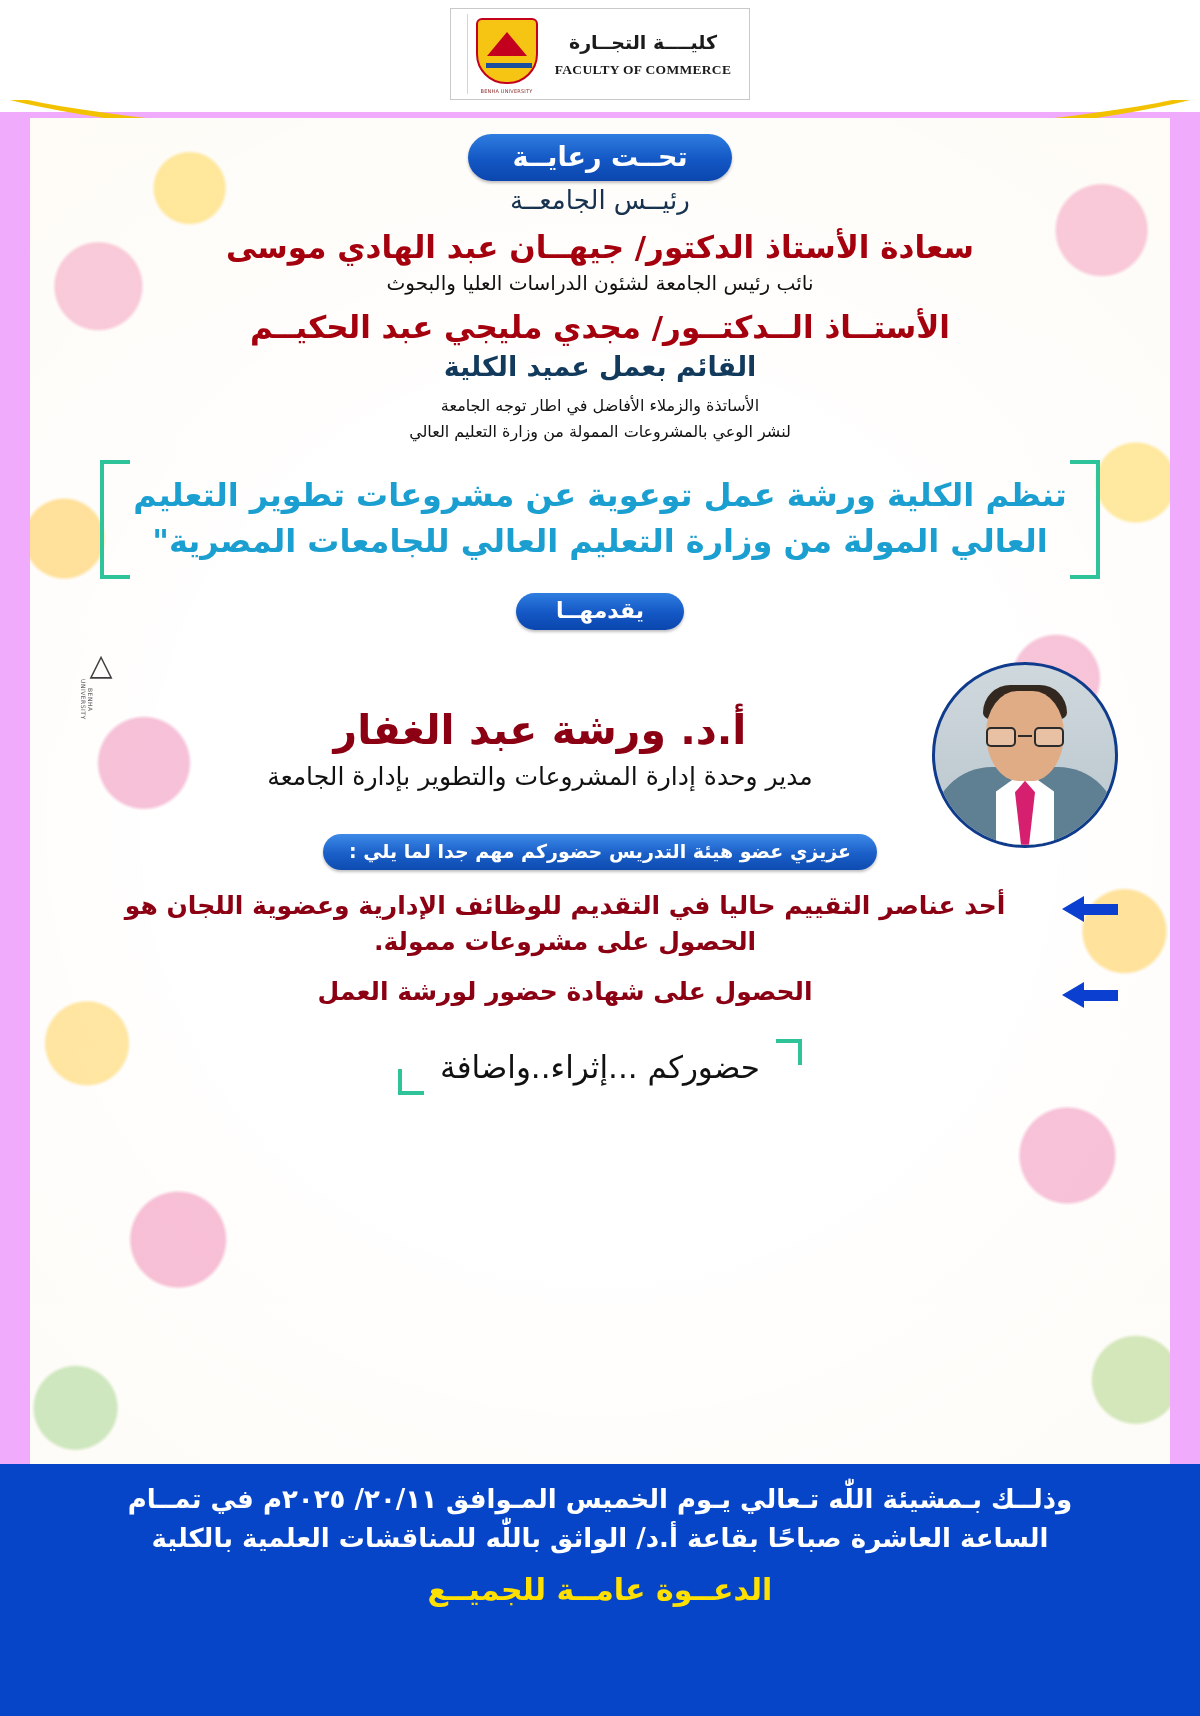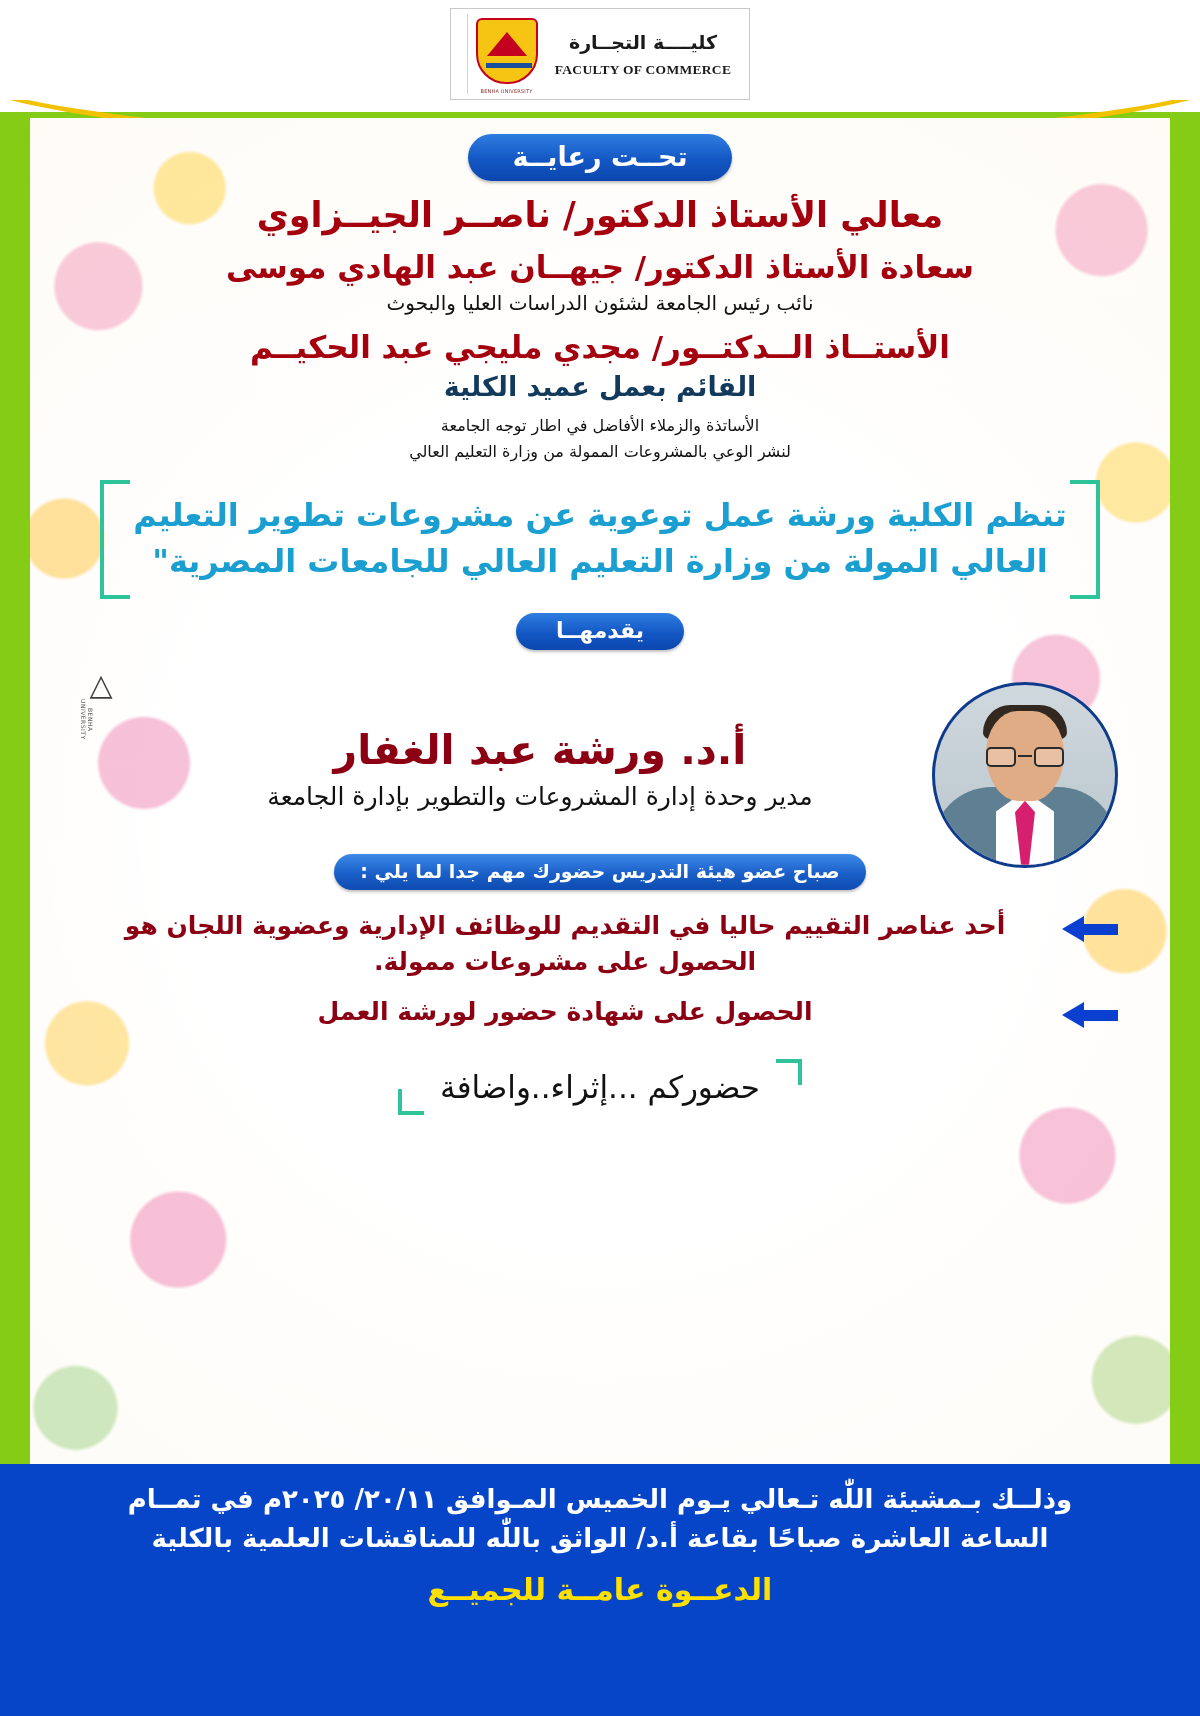--- a/index.html
+++ b/index.html
@@ -11,21 +11,21 @@
     width: 1200px; height: 1716px;
     font-family: "DejaVu Sans", "Liberation Sans", sans-serif;
     overflow: hidden;
     position: relative;
   }
 
   
   .poster {
     position: absolute;
     inset: 0;
-    background: #84cc16;
+    background: #f0abfc;
   }
 
   
   .header-band {
     position: absolute;
     top: 0; left: 0; right: 0;
     height: 112px;
     background: #ffffff;
   }
   .logo-box {
@@ -433,21 +433,21 @@
   </div>
   <div class="gold-swoosh">
       <div class="arc"></div>
     </div>
 
   <div class="card">
     <div class="card-inner">
 
       <div class="pill">تحــت رعايــة</div>
 
-      <div class="name-red">معالي الأستاذ الدكتور/ ناصــر الجيــزاوي</div>
+      <div class="subtitle-dark">رئيــس الجامعــة</div>
 
       <div class="name-red sm">سعادة الأستاذ الدكتور/ جيهــان عبد الهادي موسى</div>
       <div class="subtitle-plain">نائب رئيس الجامعة لشئون الدراسات العليا والبحوث</div>
 
       <div class="name-red sm">الأستــاذ الــدكتــور/ مجدي مليجي عبد الحكيــم</div>
       <div class="subtitle-bold">القائم بعمل عميد الكلية</div>
 
       <div class="para">الأساتذة والزملاء الأفاضل في اطار توجه الجامعة</div>
       <div class="para" style="margin-top:2px">لنشر الوعي بالمشروعات  الممولة من وزارة التعليم العالي</div>
 
@@ -474,21 +474,21 @@
         </div>
         <div class="mini-logo">
           <div class="glyph">△</div>
           <div class="mini-caption">BENHA UNIVERSITY</div>
         </div>
         <div class="presenter-name">أ.د. ورشة عبد الغفار</div>
         <div class="presenter-role">مدير وحدة إدارة المشروعات والتطوير بإدارة الجامعة</div>
       </div>
 
       <div>
-        <div class="pill wide">صباح عضو هيئة التدريس حضورك مهم جدا لما يلي :</div>
+        <div class="pill wide">عزيزي عضو هيئة التدريس حضوركم مهم جدا لما يلي :</div>
       </div>
 
       <div class="bullets">
         <div class="bullet">
           <span class="arrow">
               <span class="head"></span>
               <span class="shaft"></span>
             </span>
           <span class="btext">أحد عناصر التقييم حاليا في التقديم للوظائف الإدارية وعضوية اللجان هو الحصول على مشروعات ممولة.</span>
         </div>

